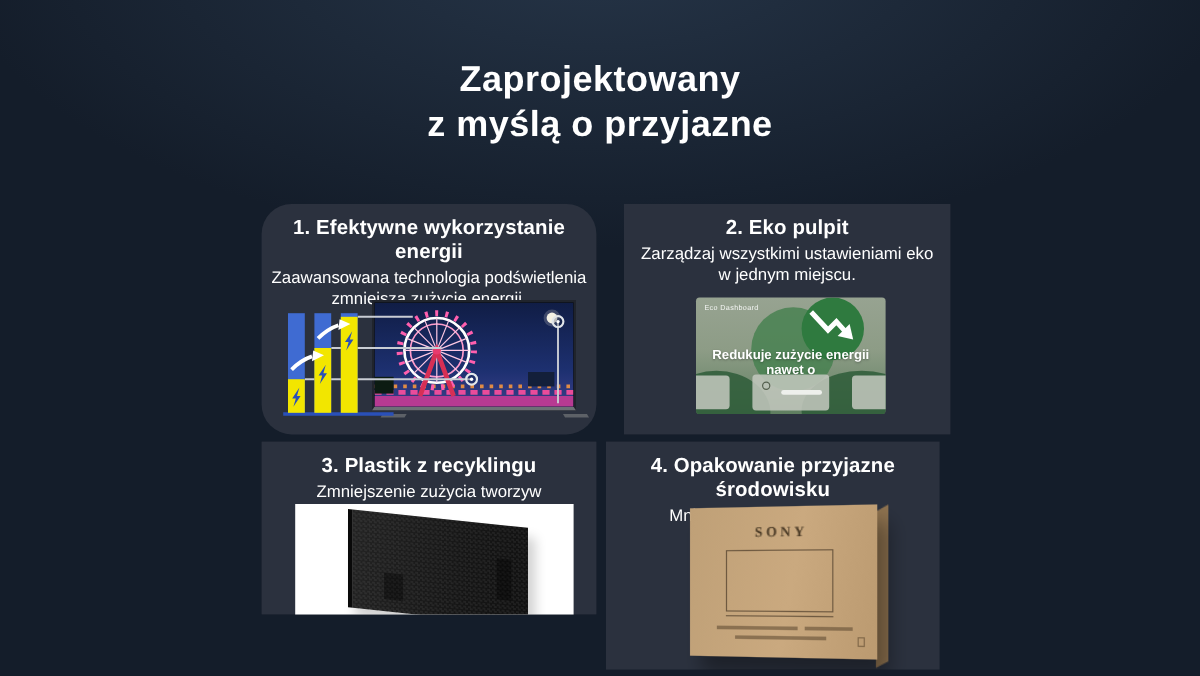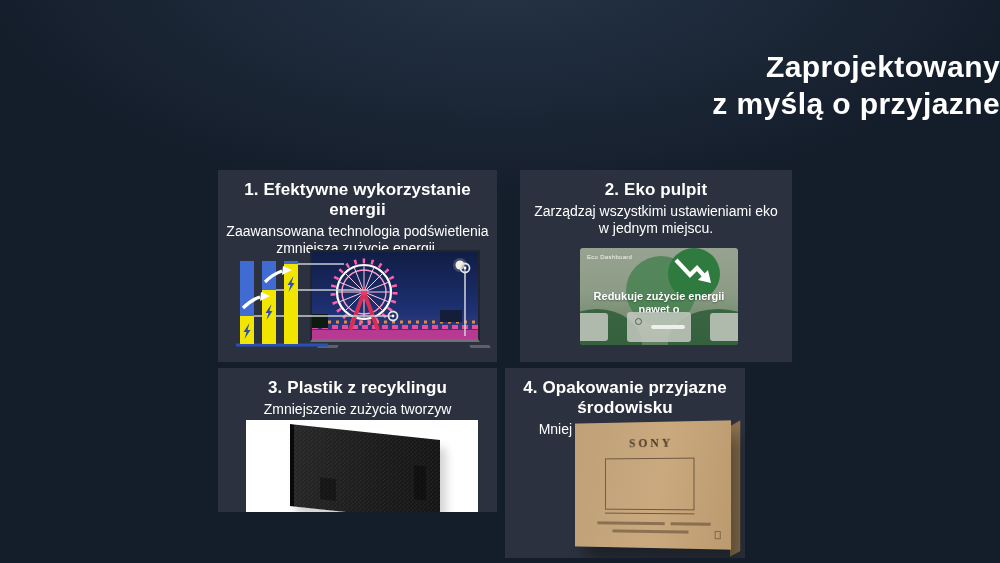--- a/index.html
+++ b/index.html
@@ -10,33 +10,33 @@
     background:#141d2a;
     position:relative;
     overflow:hidden;
   }
   .bg-glow {
     position:absolute; inset:0;
     background:radial-gradient(ellipse 900px 420px at 50% -8%, #263548 0%, rgba(20,29,42,0) 60%);
   }
   .page-title {
     position:absolute; top:48px; left:0; width:1000px;
-    text-align:right; font-size:30px; font-weight:bold; line-height:37px;
+    text-align:center; font-size:30px; font-weight:bold; line-height:37px;
     letter-spacing:.4px;
   }
   .card {
     position:absolute;
     background:#2b313e;
     text-align:center;
     overflow:hidden;
   }
-  .card-1 { left:218px; top:170px; width:279px; height:192px; }
+  .card-1 { left:218px; top:170px; width:279px; height:192px;border-radius:25px; }
   .card-2 { left:520px; top:170px; width:272px; height:192px; }
   .card-3 { left:218px; top:368px; width:279px; height:144px; }
-  .card-4 { left:505px; top:368px; width:240px; height:190px; }
+  .card-4 { left:505px; top:368px; width:278px; height:190px; }
   .card h3 { font-size:17px; font-weight:bold; margin:10px 6px 3px; letter-spacing:.1px; }
   .card p  { font-size:14px; line-height:17px; color:#ffffff; margin:0 8px; }
 
   
   .energy-scene { position:absolute; left:14px; top:76px; width:251px; height:112px; }
   .tv1 {
     position:absolute; left:78px; top:4px; width:170px; height:92px;
     background:#05070c; border:2px solid #20242c; border-bottom:3px solid #6d7076;
   }
   .tv1 .screen { position:absolute; inset:0; overflow:hidden; }

